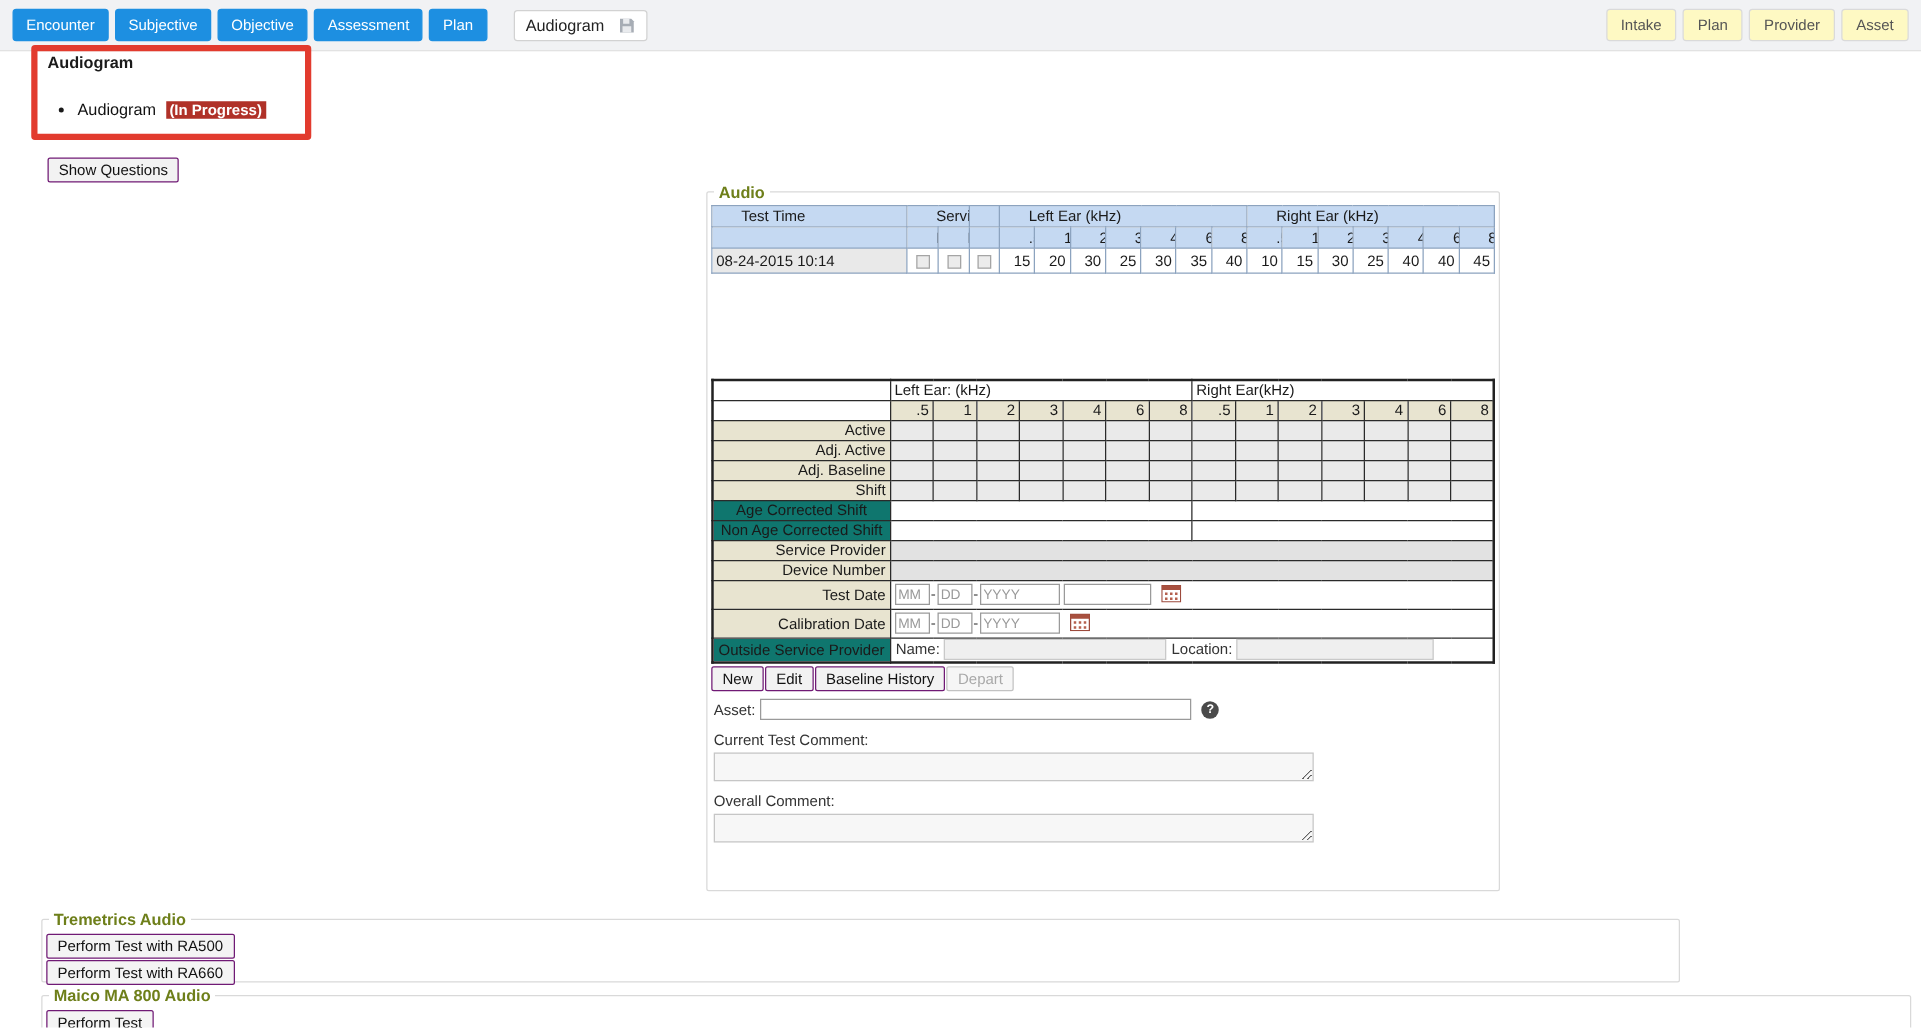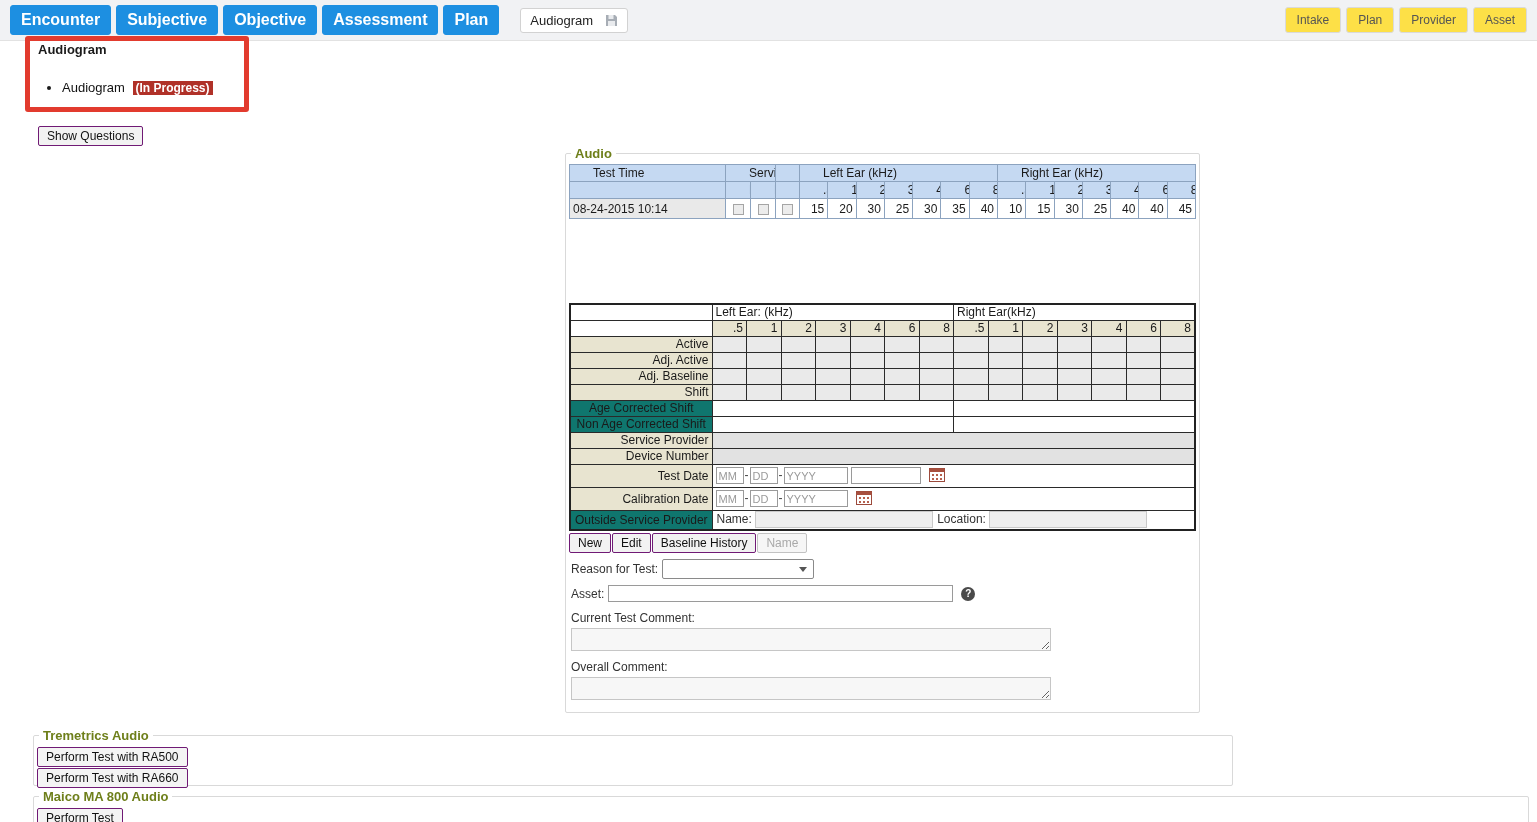--- a/index.html
+++ b/index.html
@@ -11,33 +11,33 @@
   }
 
   
   .topbar {
     position:absolute; left:0; top:0; width:1537px; height:41px;
     background:#f1f2f4; border-bottom:1px solid #e2e2e2;
     display:flex; align-items:center; padding:0 10px; gap:5px;
   }
   .navbtn {
     background:var(--nav-blue,#1d8fe1); border:1px solid var(--nav-blue,#1d8fe1);
-    color:#fff; font-weight:bold; font-size:16px; font-family:inherit;
+    color:#fff; font-weight:normal; font-size:12px; font-family:inherit;
     border-radius:3px; padding:5px 10px; cursor:pointer;
   }
   .tabwrap {
     display:flex; align-items:center; margin-left:16px;
     background:#fff; border:1px solid #d2d2d2; border-radius:3px;
     padding:4px 9px; gap:12px;
   }
   .tab-label { font-size:13px; color:#222; }
   .saveicon { display:inline-flex; align-items:center; cursor:pointer; }
   .tb-space { flex:1; }
   .rolebtn {
-    background:#fde047; border:1px solid #dadada; border-radius:3px;
+    background:#fef9c3; border:1px solid #dadada; border-radius:3px;
     color:#555; font-size:12px; font-family:inherit; padding:5px 11px; cursor:pointer;
   }
 
   
   .annotation {
     position:absolute; left:25px; top:36px; width:224px; height:76px;
     border:5px solid var(--annotation-red,#e23b2e); border-radius:3px;
     pointer-events:none; z-index:5;
   }
   .page-heading { position:absolute; left:38px; top:42px; font-size:13px; font-weight:bold; }
@@ -57,21 +57,21 @@
   .std.disabled { color:#a9a9a9; border-color:#c2c2c2; background:#f6f6f6; cursor:default; }
   .showq { position:absolute; left:38px; top:126px; }
 
   
   fieldset.fs { position:absolute; border:1px solid #d9d9d9; border-radius:2px; margin:0; padding:3px; background:#fff; }
   fieldset.fs legend {
     font-weight:bold; font-size:13px; color:var(--legend-green,#6e7f1a);
     padding:0 4px; margin-left:2px;
   }
   .audio-fs { left:565px; top:146px; width:635px; height:567px; }
-  .trem-fs  { left:33px;  top:728px; width:1200px; height:58px; padding-left:5px; }
+  .trem-fs  { left:33px;  top:728px; width:1311px; height:58px; padding-left:5px; }
   .maico-fs { left:33px;  top:789px; width:1496px; height:60px; padding-left:5px; }
   .trem-fs .std, .maico-fs .std { display:block; margin:1px 0; background:#f4f4f4; }
 
   
   .t1 { border-collapse:collapse; width:100%; table-layout:fixed; font-size:12px; }
   .t1 td { border:1px solid #8ca3bf; height:17px; padding:0 3px; white-space:nowrap; overflow:hidden; }
   .t1 .h { background:var(--header-blue,#c5d9f2);padding-left:23px; }
   .t1 .r { text-align:right; }
   .t1 tr.data td { height:20px; }
   .t1 .time { background:#e9e9e9; }
@@ -390,27 +390,23 @@
         <span class="inlbl">Location:</span><input class="tin grayin w158" style="">
       </td>
     </tr>
   </tbody>
     </table>
 
   <div class="actions">
     <button class="std">New</button>
     <button class="std">Edit</button>
     <button class="std">Baseline History</button>
-    <button class="std disabled">Name</button>
+    <button class="std disabled">Depart</button>
   </div>
 
-  <div class="formrow">
-    <span>Reason for Test:</span>
-    <div class="selectbox"></div>
-  </div>
 
   <div class="formrow">
     <span>Asset:</span>
     <input class="tin w345" style="">
     <span class="help">?</span>
   </div>
 
   <div class="clabel">Current Test Comment:</div>
   <textarea class="cta" style=""></textarea>
 

